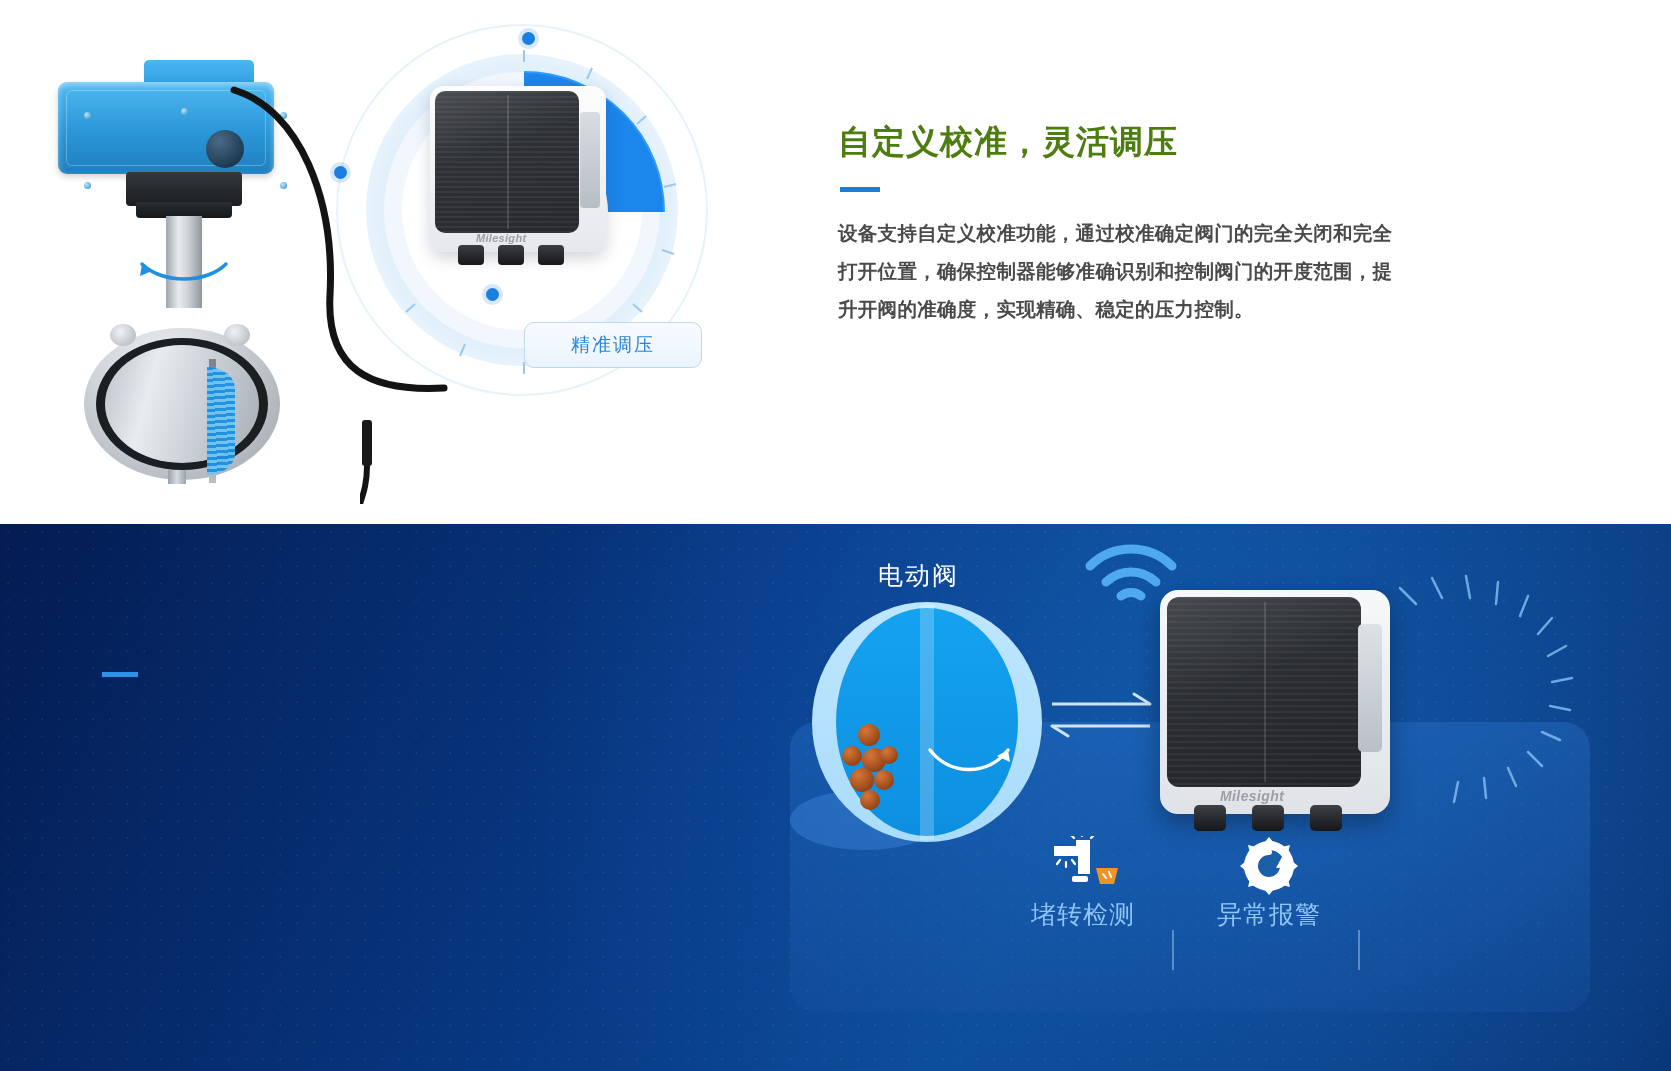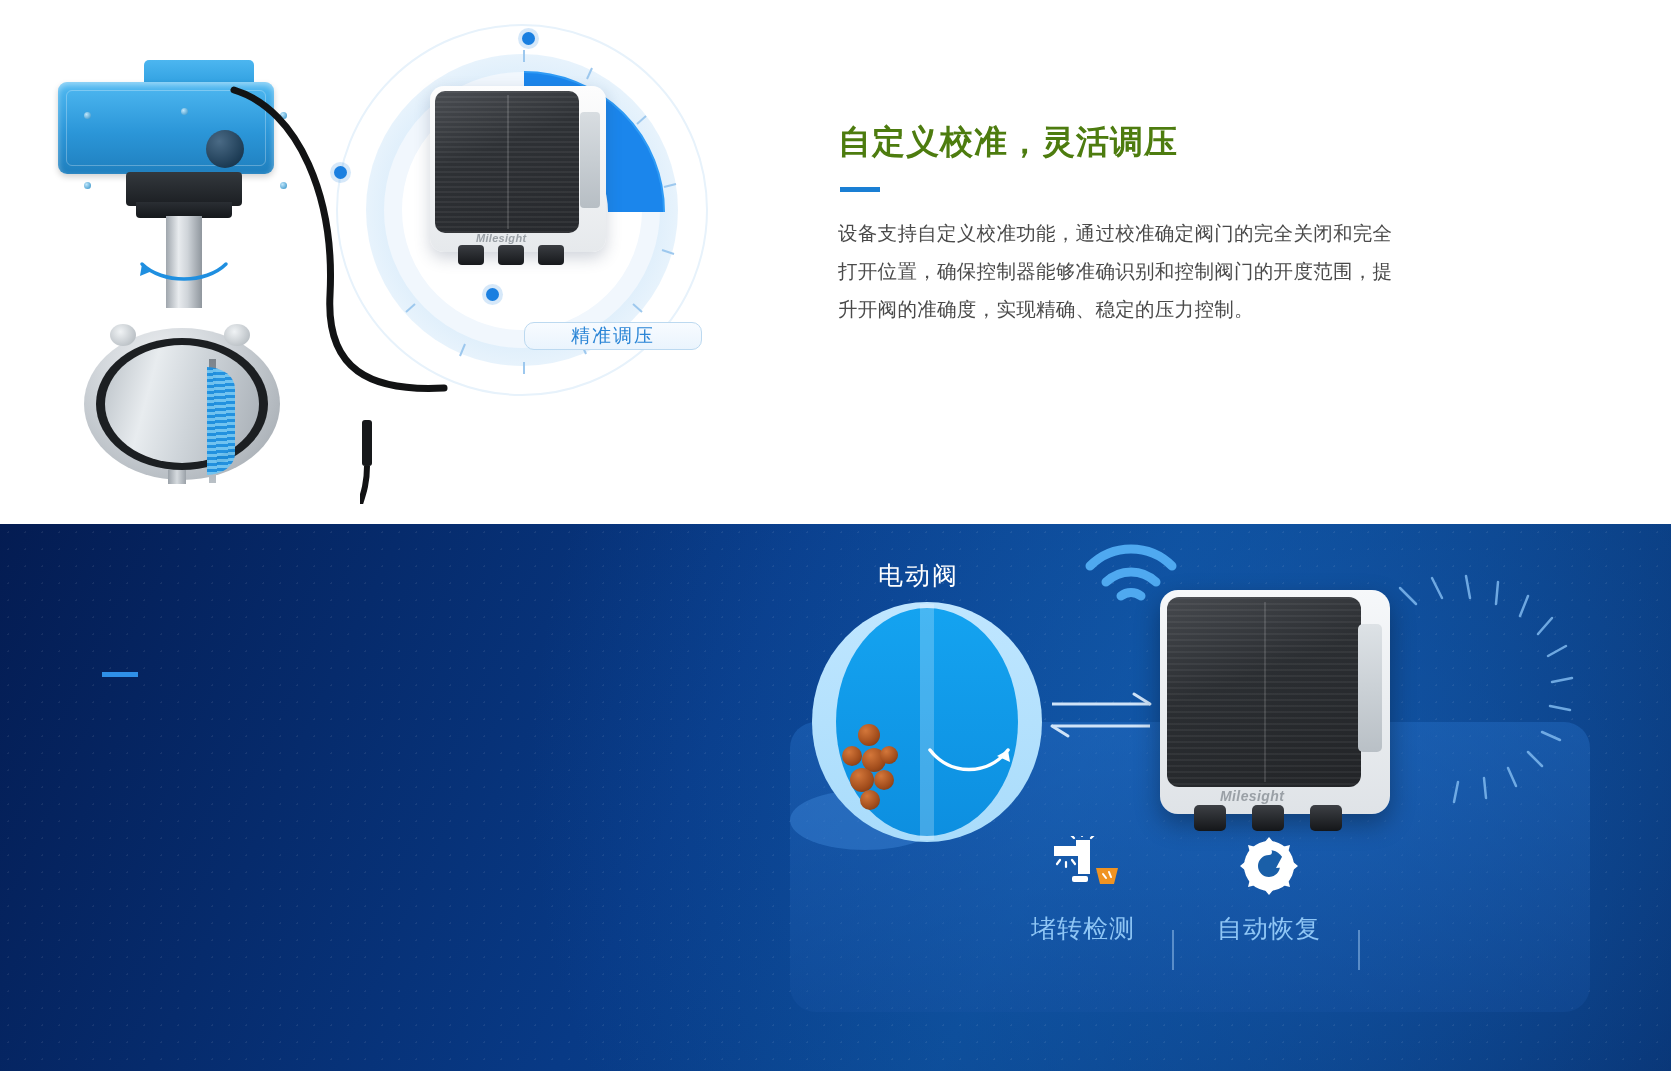--- a/index.html
+++ b/index.html
@@ -137,34 +137,34 @@
   .brand {
     position: absolute; left: 46px; bottom: 8px; font-size: 11px; letter-spacing: .3px;
     color: #9aa0a6; font-style: italic; font-weight: 700;
   }
   .connector { position:absolute; bottom:-13px; width:26px; height:20px;
                border-radius:4px; background: linear-gradient(180deg,#3a3d42,#16181b); }
   .c1 { left: 28px; } .c2 { left: 68px; } .c3 { left: 108px; }
   .plug-cable { position: absolute; left: 34px; bottom: -96px; width: 14px; height: 84px; }
 
   .badge-pill {
-    position: absolute; left: 524px; top: 322px; width: 178px; height: 28px;
+    position: absolute; left: 524px; top: 322px; width: 178px; height: 46px;
     border: 1px solid #bcd9f0; border-radius: 10px;
     background: linear-gradient(180deg,#f7fbff 0%,#eaf4fd 100%);
     display: flex; align-items: center; justify-content: center;
   }
   .badge-pill span {
     font-size: 19px; color: #2a85d6; letter-spacing: 2px;
   }
 
   
   .top-text { position: absolute; left: 838px; top: 120px; width: 560px; }
   .top-title { font-size: 33px; color: #4d7c0f; letter-spacing: 1px; font-weight: 700; }
   .rule { width: 40px; height: 5px; background: #1a7fd4; margin: 22px 0 22px 2px; }
-  .top-body { font-size: 19.5px; line-height: 38px; color: #4a4a4a; letter-spacing: .3px; }
+  .top-body { font-size: 19.5px; line-height: 38px; color: #4a4a4a; letter-spacing: .3px; font-weight: bold; }
 
   
   .bottom-section {
     position: absolute; left: 0; top: 524px; width: 1671px; height: 547px;
     background:
       radial-gradient(circle at 78% 46%, rgba(26,104,196,.55) 0%, rgba(10,52,126,0) 58%),
       linear-gradient(115deg,#041c52 0%,#083a86 42%,#0a478f 62%,#052a64 100%);
     overflow: hidden;
   }
   .dot-grid {
@@ -252,21 +252,21 @@
   .rays { position: absolute; left: 620px; top: 40px; width: 200px; height: 250px; }
 
   
   .features {
     position: absolute; left: 230px; top: 300px; width: 560px; height: 150px;
   }
   .feat { position: absolute; width: 186px; text-align: center; }
   .f1 { left: 0px; } .f2 { left: 186px; } .f3 { left: 372px; }
   .feat-icon { height: 64px; display:flex; align-items:center; justify-content:center; }
   .feat-label {
-    margin-top: 14px; font-size: 25px; color: #8fc6f5; letter-spacing: 1px;
+    font-size: 25px; color: #8fc6f5; letter-spacing: 1px;
   }
   .divider {
     position: absolute; top: 96px; width: 2px; height: 40px; background: rgba(160,200,240,.5);
   }
   .dv1 { left: 182px; } .dv2 { left: 368px; }
 </style>
 </head>
 <body>
 
 <div class="page">
@@ -464,19 +464,19 @@
           <div class="feat-icon">
             <svg width="62" height="62" viewBox="0 0 62 62">
               <path d="M31 2 l5 6 h-10 z M31 60 l-5 -6 h10 z M2 31 l6 -5 v10 z M60 31 l-6 5 v-10 z
                        M10 10 l8 2 -6 6 z M52 10 l-2 8 -6 -6 z M10 52 l2 -8 6 6 z M52 52 l-8 -2 6 -6 z" fill="#ffffff"></path>
               <circle cx="31" cy="31" r="25" fill="#ffffff"></circle>
               <circle cx="31" cy="31" r="16" fill="#1a5fa8"></circle>
               <path d="M31 17 A14 14 0 1 0 45 31" stroke="#ffffff" stroke-width="6" fill="none" stroke-linecap="round"></path>
               <path d="M45 20 l6 12 -13 1 z" fill="#ffffff"></path>
             </svg>
           </div>
-          <div class="feat-label">自动恢复</div>
+          <div class="feat-label">异常报警</div>
         </div>
 
       </div>
     </div>
   </div>
 </div>
 
 </body></html>

